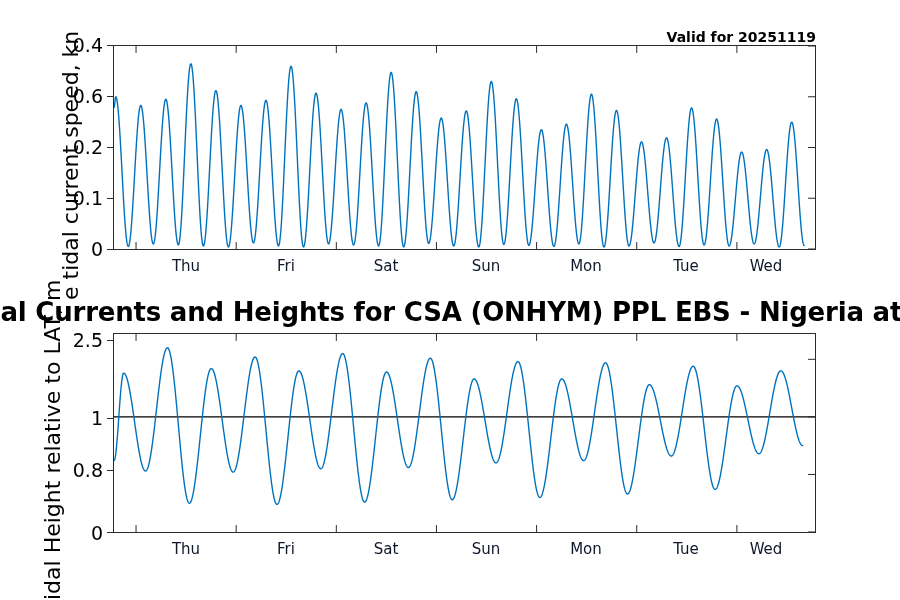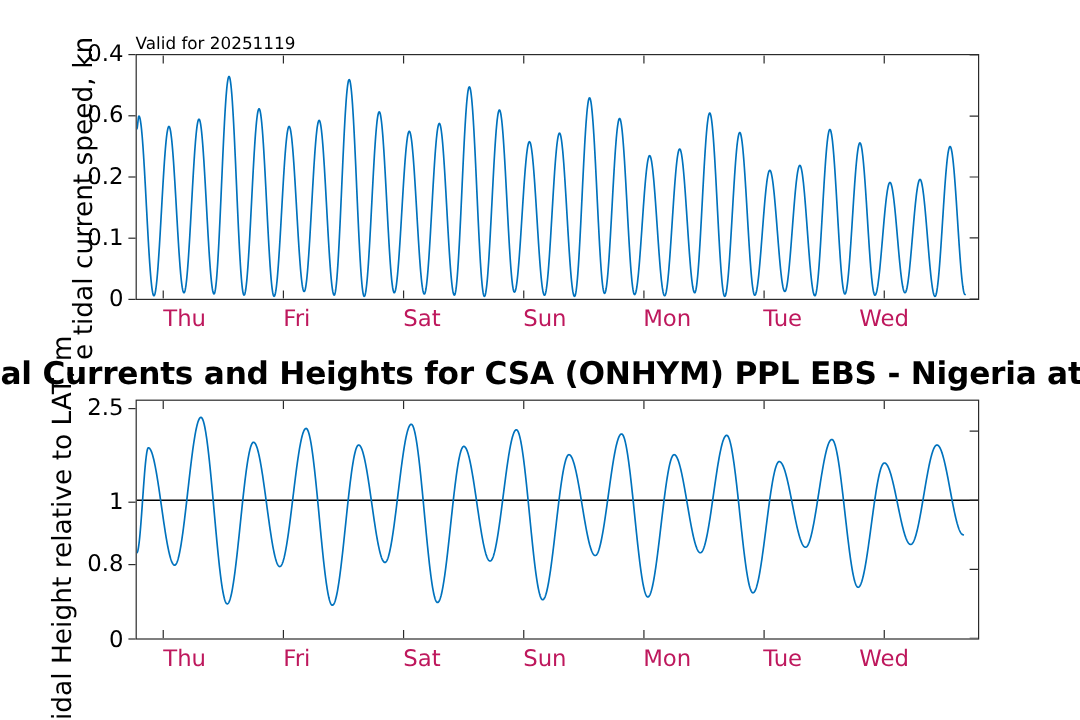--- a/index.html
+++ b/index.html
@@ -25,29 +25,29 @@
   .tick{position:absolute;background:#2b2b2b;}
   .tick.y{height:1px;width:6px;}
 
   
   .ylab{
     position:absolute;text-align:right;
     font-size:19px;line-height:19px;color:#000;
     letter-spacing:0px;white-space:nowrap;
   }
   .xlab{
-    position:absolute;
-    font-size:19px;line-height:19px;color:#be185d;
+    position:absolute;text-align:center;
+    font-size:15px;line-height:19px;color:#0f172a;
     white-space:nowrap;
   }
 
   
   .paneltitle{
-    position:absolute;text-align:left;white-space:nowrap;
-    font-size:14px;font-weight:normal;color:#000;
+    position:absolute;text-align:right;white-space:nowrap;
+    font-size:14px;font-weight:bold;color:#000;
   }
   .suptitle{
     position:absolute;white-space:nowrap;
     font-size:26px;font-weight:bold;color:#000;
     letter-spacing:-0.2px;
   }
 
   
   .ytitle{
     position:absolute;white-space:nowrap;

